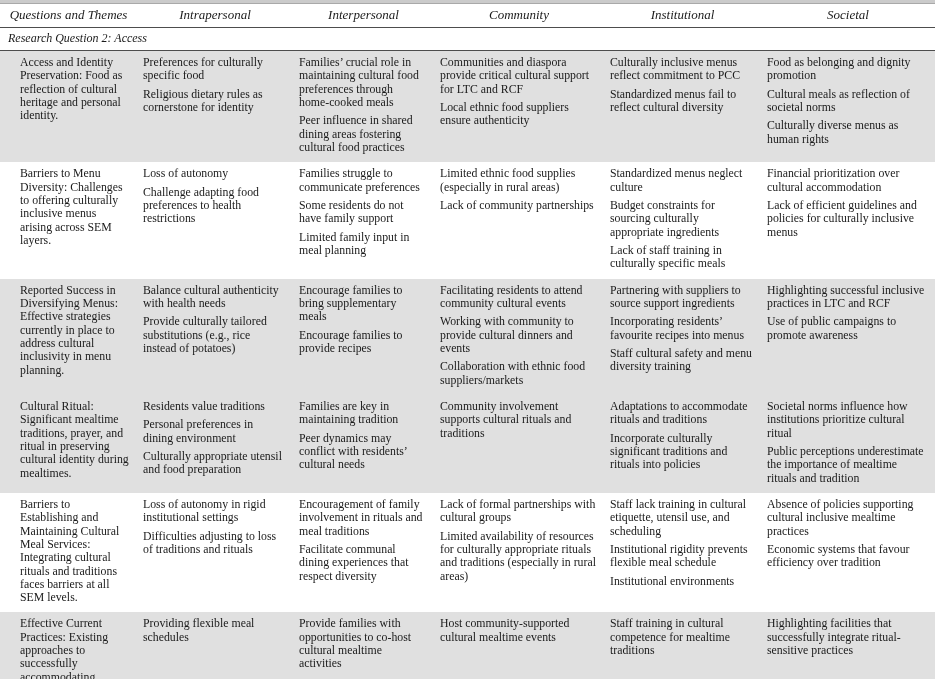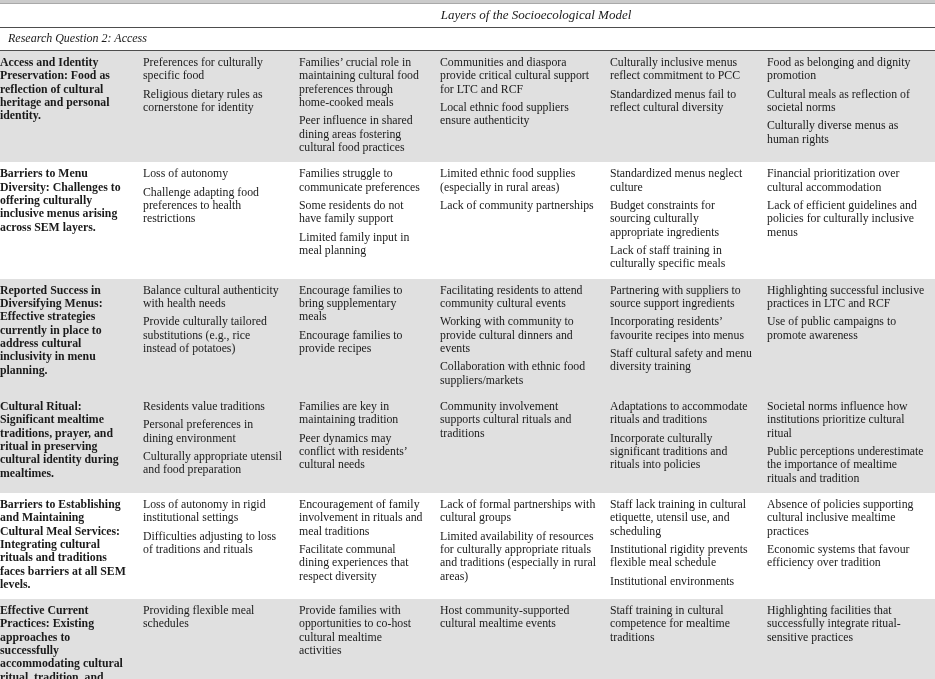--- a/index.html
+++ b/index.html
@@ -35,44 +35,48 @@
   }
   tr.section-row th{
     text-align:left;font-style:italic;font-size:12px;
     padding:3px 6px 4px 8px;background:#ffffff;
     border-top:1px solid var(--rule);border-bottom:1px solid var(--rule);
   }
   tr.data-row td{
     padding:5px 8px 8px 6px;
     font-size:11.8px;line-height:1.13;
   }
-  tr.data-row td.theme-cell{padding-left:0;font-weight:bold;}
+  tr.data-row td.theme-cell{padding-left:20px;}
   tr.data-row.shaded{background:var(--shade);}
   td p{margin:0 0 5px 0;}
   td p:last-child{margin-bottom:0;}
 </style>
 </head>
 <body>
 
 <div class="page">
   <div class="band-top"></div>
 
   <table class="sem">
     <colgroup>
       <col class="c1">
         <col class="c2">
         <col class="c3">
       <col class="c4">
         <col class="c5">
         <col class="c6">
     </colgroup>
     <thead>
-      <tr class="spanner-row">
-        <th class="stub"></th>
-        <th class="spanner" colspan="5">Layers of the Socioecological Model</th>
+      <tr class="colhead-row">
+        <th class="colhead">Questions and Themes</th>
+        <th class="colhead">Intrapersonal</th>
+        <th class="colhead">Interpersonal</th>
+        <th class="colhead">Community</th>
+        <th class="colhead">Institutional</th>
+        <th class="colhead">Societal</th>
       </tr>
     </thead>
     <tbody>
         <tr class="section-row">
           <th colspan="6">Research Question 2: Access</th>
         </tr>
         <tr class="data-row shaded">
           <td class="theme-cell">Access and Identity Preservation: Food as reflection of cultural heritage and personal identity.</td>
           <td>
             <p>Preferences for culturally specific food</p>

